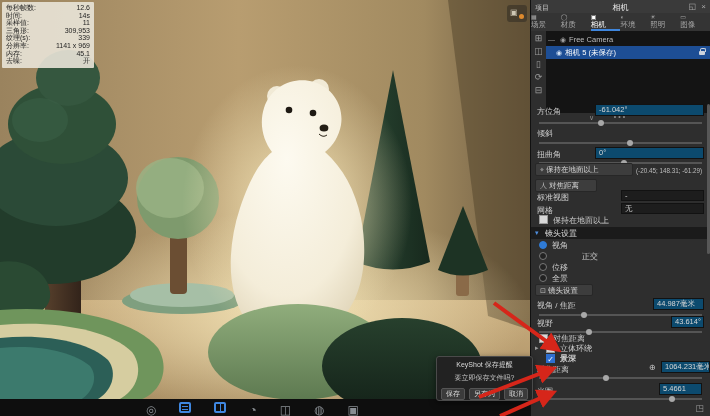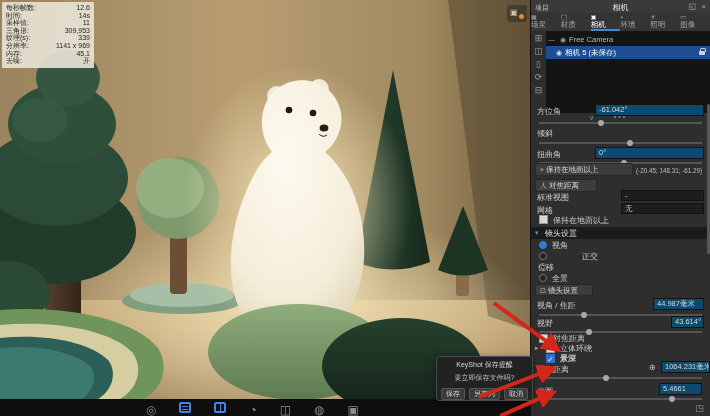--- a/index.html
+++ b/index.html
@@ -360,21 +360,21 @@
     <div class="sechead" style="top:227px;">
       <span class="sc">▾</span>
       <span class="sl">镜头设置</span>
     </div>
 
     <span class="radio on" style="left:8px; top:241px;"></span>
     <span class="chklabel" style="left:21px; top:240px;">视角</span>
     <span class="radio" style="left:8px; top:252px;"></span>
     <span class="chklabel" style="left:21px; top:251px;margin-left:30px;">正交</span>
     <span class="radio" style="left:8px; top:263px;"></span>
-    <span class="chklabel" style="left:7px; top:262px;">位移</span>
+    <span class="chklabel" style="left:21px; top:262px;">位移</span>
     <span class="radio" style="left:8px; top:274px;"></span>
     <span class="chklabel" style="left:21px; top:273px;">全景</span>
 
     <div class="pbtn" style="left:4px; top:284px; width:58px; height:12px;">
       <span class="bi">⊡</span><span>镜头设置</span>
     </div>
 
     <span class="plabel" style="left:6px; top:300px;">视角 / 焦距</span>
     <div class="valbox" style="left:122px; right:6px; top:298px;">44.987毫米</div>
     <div class="slider" style="top:312px;">

